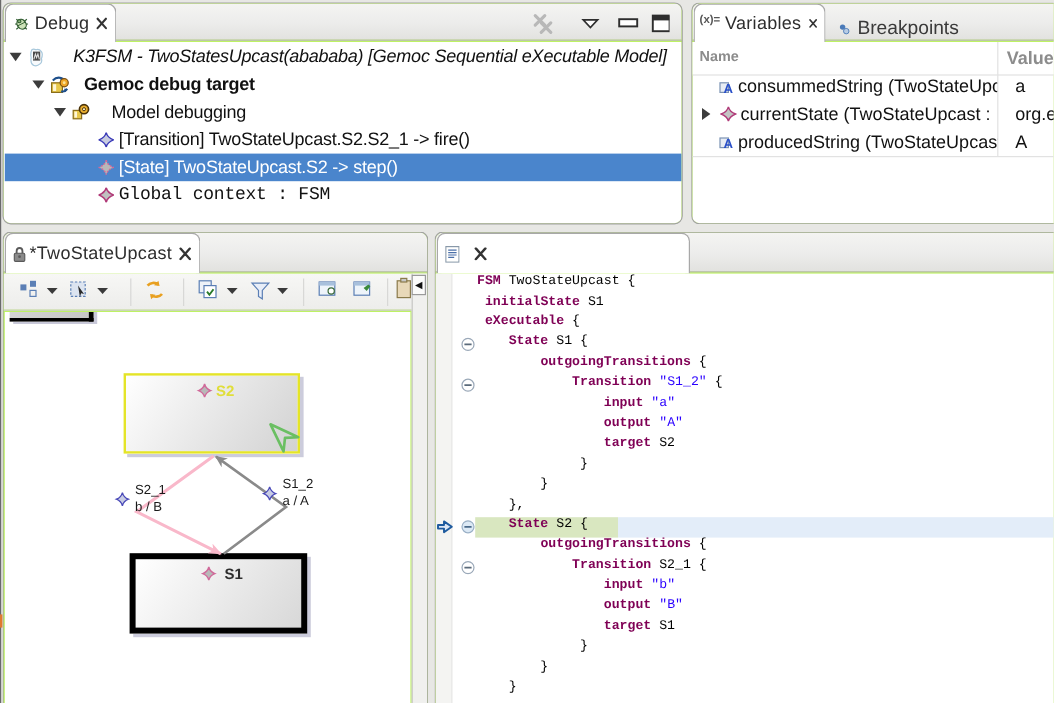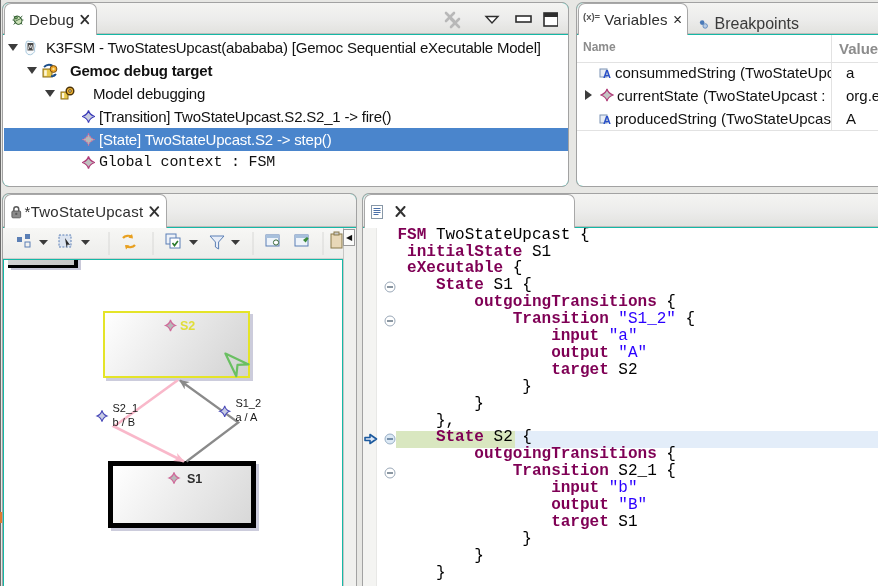--- a/index.html
+++ b/index.html
@@ -1,36 +1,36 @@
 <!DOCTYPE html>
 <html><head>
 <meta charset="utf-8">
 <style>
   * { margin:0; padding:0; box-sizing:border-box; }
   html,body { width:878px; height:586px; overflow:hidden; }
   body { position:relative; background:#e7e7e4; font-family:"Liberation Sans", sans-serif; }
-  .panel { position:absolute; background:#14b8a6; border:1px solid #a2a2a2; border-radius:7px; overflow:hidden; }
+  .panel { position:absolute; background:#bef264; border:1px solid #a2a2a2; border-radius:7px; overflow:hidden; }
   .tabbar { position:absolute; left:0; right:0; top:0; height:31px;
             background:linear-gradient(180deg,#f4f4f2 0%,#ececeb 55%,#e2e2df 100%);
             border-bottom:1px solid #bcbcba; }
   .tab { position:absolute; top:0; height:32px; background:#fff;
          border:1px solid #a8a8a8; border-bottom:none; border-radius:7px 7px 0 0;
          display:flex; align-items:center; padding:0 6px; }
   .tab .ttl { font-size:15px; letter-spacing:0.25px; color:#2e2e2e; white-space:nowrap; }
   .xbtn { margin-left:6px; display:inline-block; }
   .itab { position:absolute; top:0; height:42px; display:flex; align-items:center; padding:0 10px; }
 
   
   .trow { position:absolute; left:1px; height:23px; display:flex; align-items:center; font-size:15px; letter-spacing:-0.2px; color:#111; white-space:nowrap; }
   .sel { background:#4a85cc; color:#fff; }
   .tri { width:0; height:0; border-left:5.5px solid transparent; border-right:5.5px solid transparent; border-top:7px solid #3c3c3c; display:inline-block; }
   .tri-r { width:0; height:0; border-top:5px solid transparent; border-bottom:5px solid transparent; border-left:7px solid #3c3c3c; display:inline-block; }
 
   
-  pre { font-family:"Liberation Mono", monospace; font-size:16px; line-height:16.9px; color:#000; }
+  pre { font-family:"Liberation Mono", monospace; font-size:11px; line-height:16.9px; color:#000; }
   .kw { color:#7f0055; font-weight:bold; }
   .str { color:#2a00ff; }
 </style>
 </head>
 <body>
 
 <div class="panel" id="debug" style="left:2px; top:2px; width:567px; height:185px;">
   <div class="tabbar"></div>
   <div class="tab" style="left:1px; width:93px;">
     <svg width="16" height="16" viewBox="0 0 16 16" style="margin-right:4px;">
@@ -68,21 +68,21 @@
   </div>
 
   <div id="tree" style="position:absolute; left:0; top:32px; right:0; bottom:0; background:#fff;">
     <div class="trow" style="top:1px; right:0;">
       <span style="margin-left:4px;" class="tri"></span>
       <svg width="12" height="16" viewBox="0 0 12 16" style="margin-left:6px;">
         <path d="M2.5 1.5 Q1 5 2 8 Q1 13 4 14.5 Q7 15.5 9 13.5 Q11.5 12 10.5 9 Q12 5 10.5 3 Q8.5 0.5 6 1.5 Q4 0.5 2.5 1.5 Z" fill="#f8fafc" stroke="#a8c8dc" stroke-width="1"></path>
         <rect x="3.5" y="3" width="6" height="7.5" fill="#4a4a4a"></rect>
         <path d="M4.2 9.5 L5.5 5 L6.5 8 L7.6 5 L8.8 9.5" stroke="#e0e0e0" stroke-width="0.9" fill="none"></path>
       </svg>
-      <span style="margin-left:10px;">K3FSM - TwoStatesUpcast(abababa) [Gemoc Sequential eXecutable Model]</span>
+      <span style="margin-left:25px;font-style:italic;">K3FSM - TwoStatesUpcast(abababa) [Gemoc Sequential eXecutable Model]</span>
     </div>
     <div class="trow" style="top:24px; right:0;">
       <span style="margin-left:23px;" class="tri"></span>
       <svg width="16" height="16" viewBox="0 0 16 16" style="margin-left:5px;">
         <rect x="1" y="6" width="9" height="8" fill="#e8c84a" stroke="#8a6d1a"></rect>
         <rect x="2.2" y="7.2" width="2.6" height="5.6" fill="#fdf6d8"></rect>
         <path d="M2 4 Q6 0 11 3" fill="none" stroke="#1d4f8b" stroke-width="1.8"></path>
         <path d="M11 3 l-3.2 -0.4 l2.2 2.6 z" fill="#1d4f8b"></path>
         <circle cx="11.5" cy="6" r="3.4" fill="#f0a828" stroke="#7a4f12"></circle>
         <circle cx="11.5" cy="6" r="1.2" fill="#fbe399"></circle>

